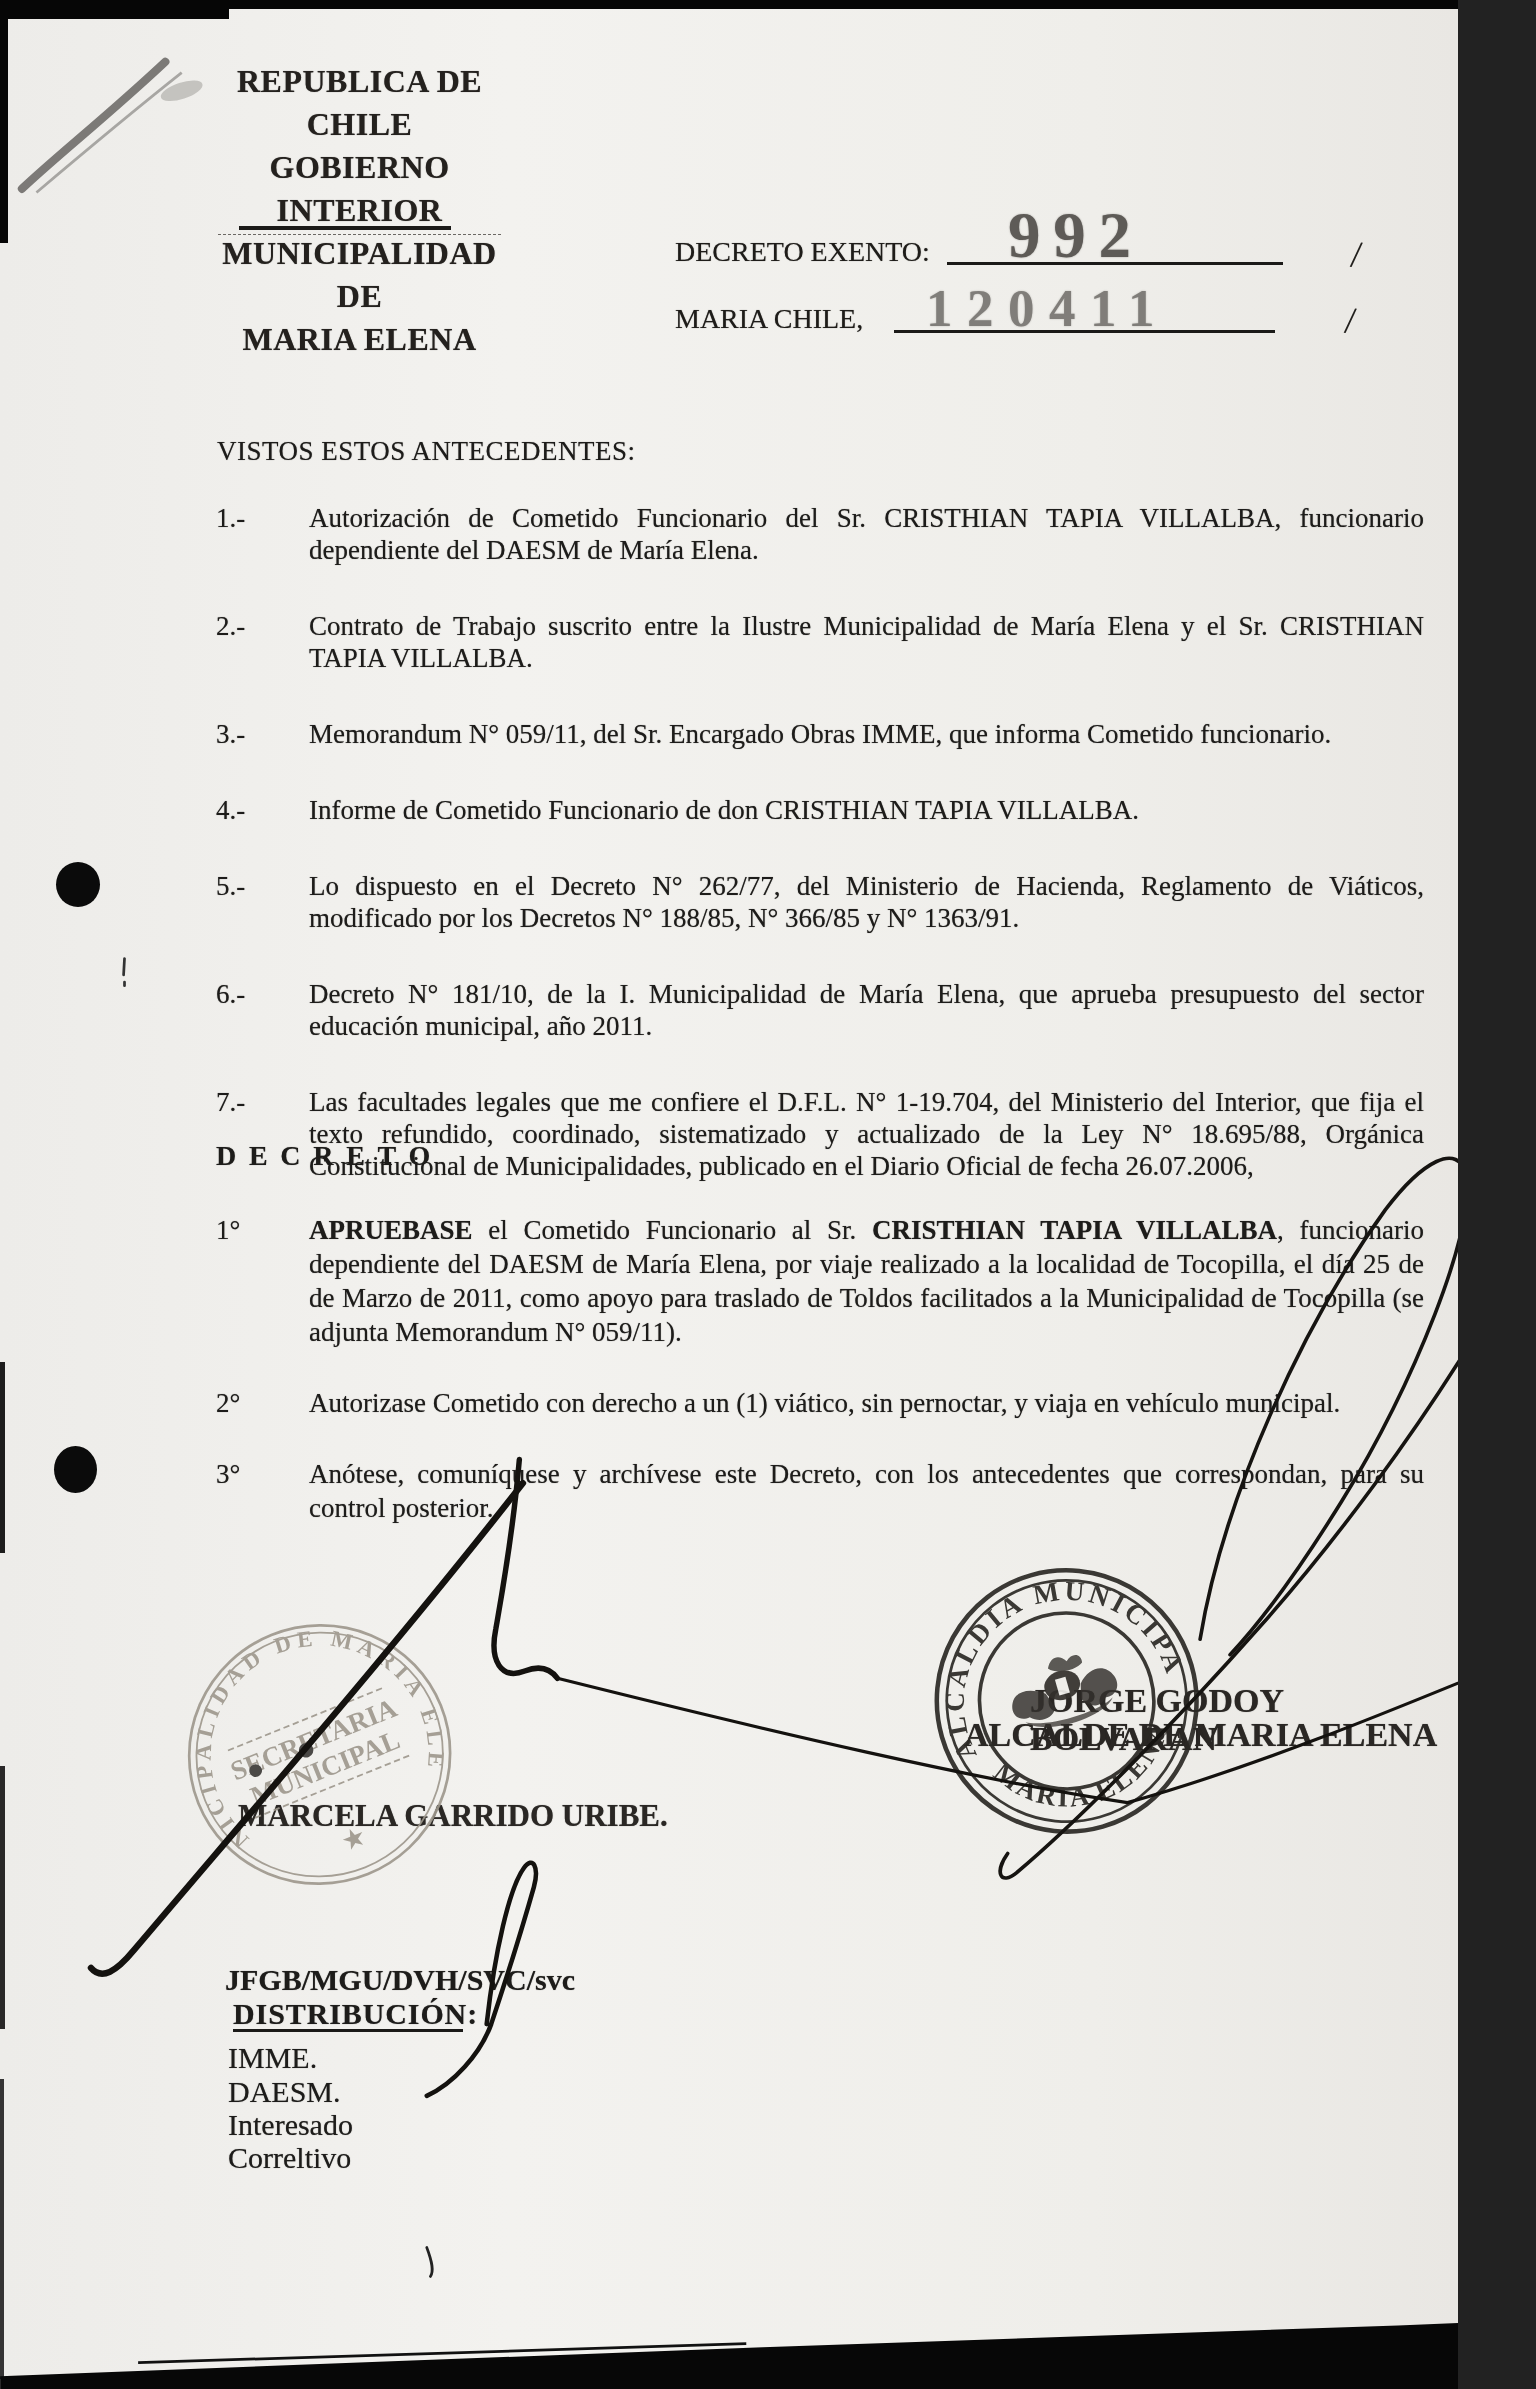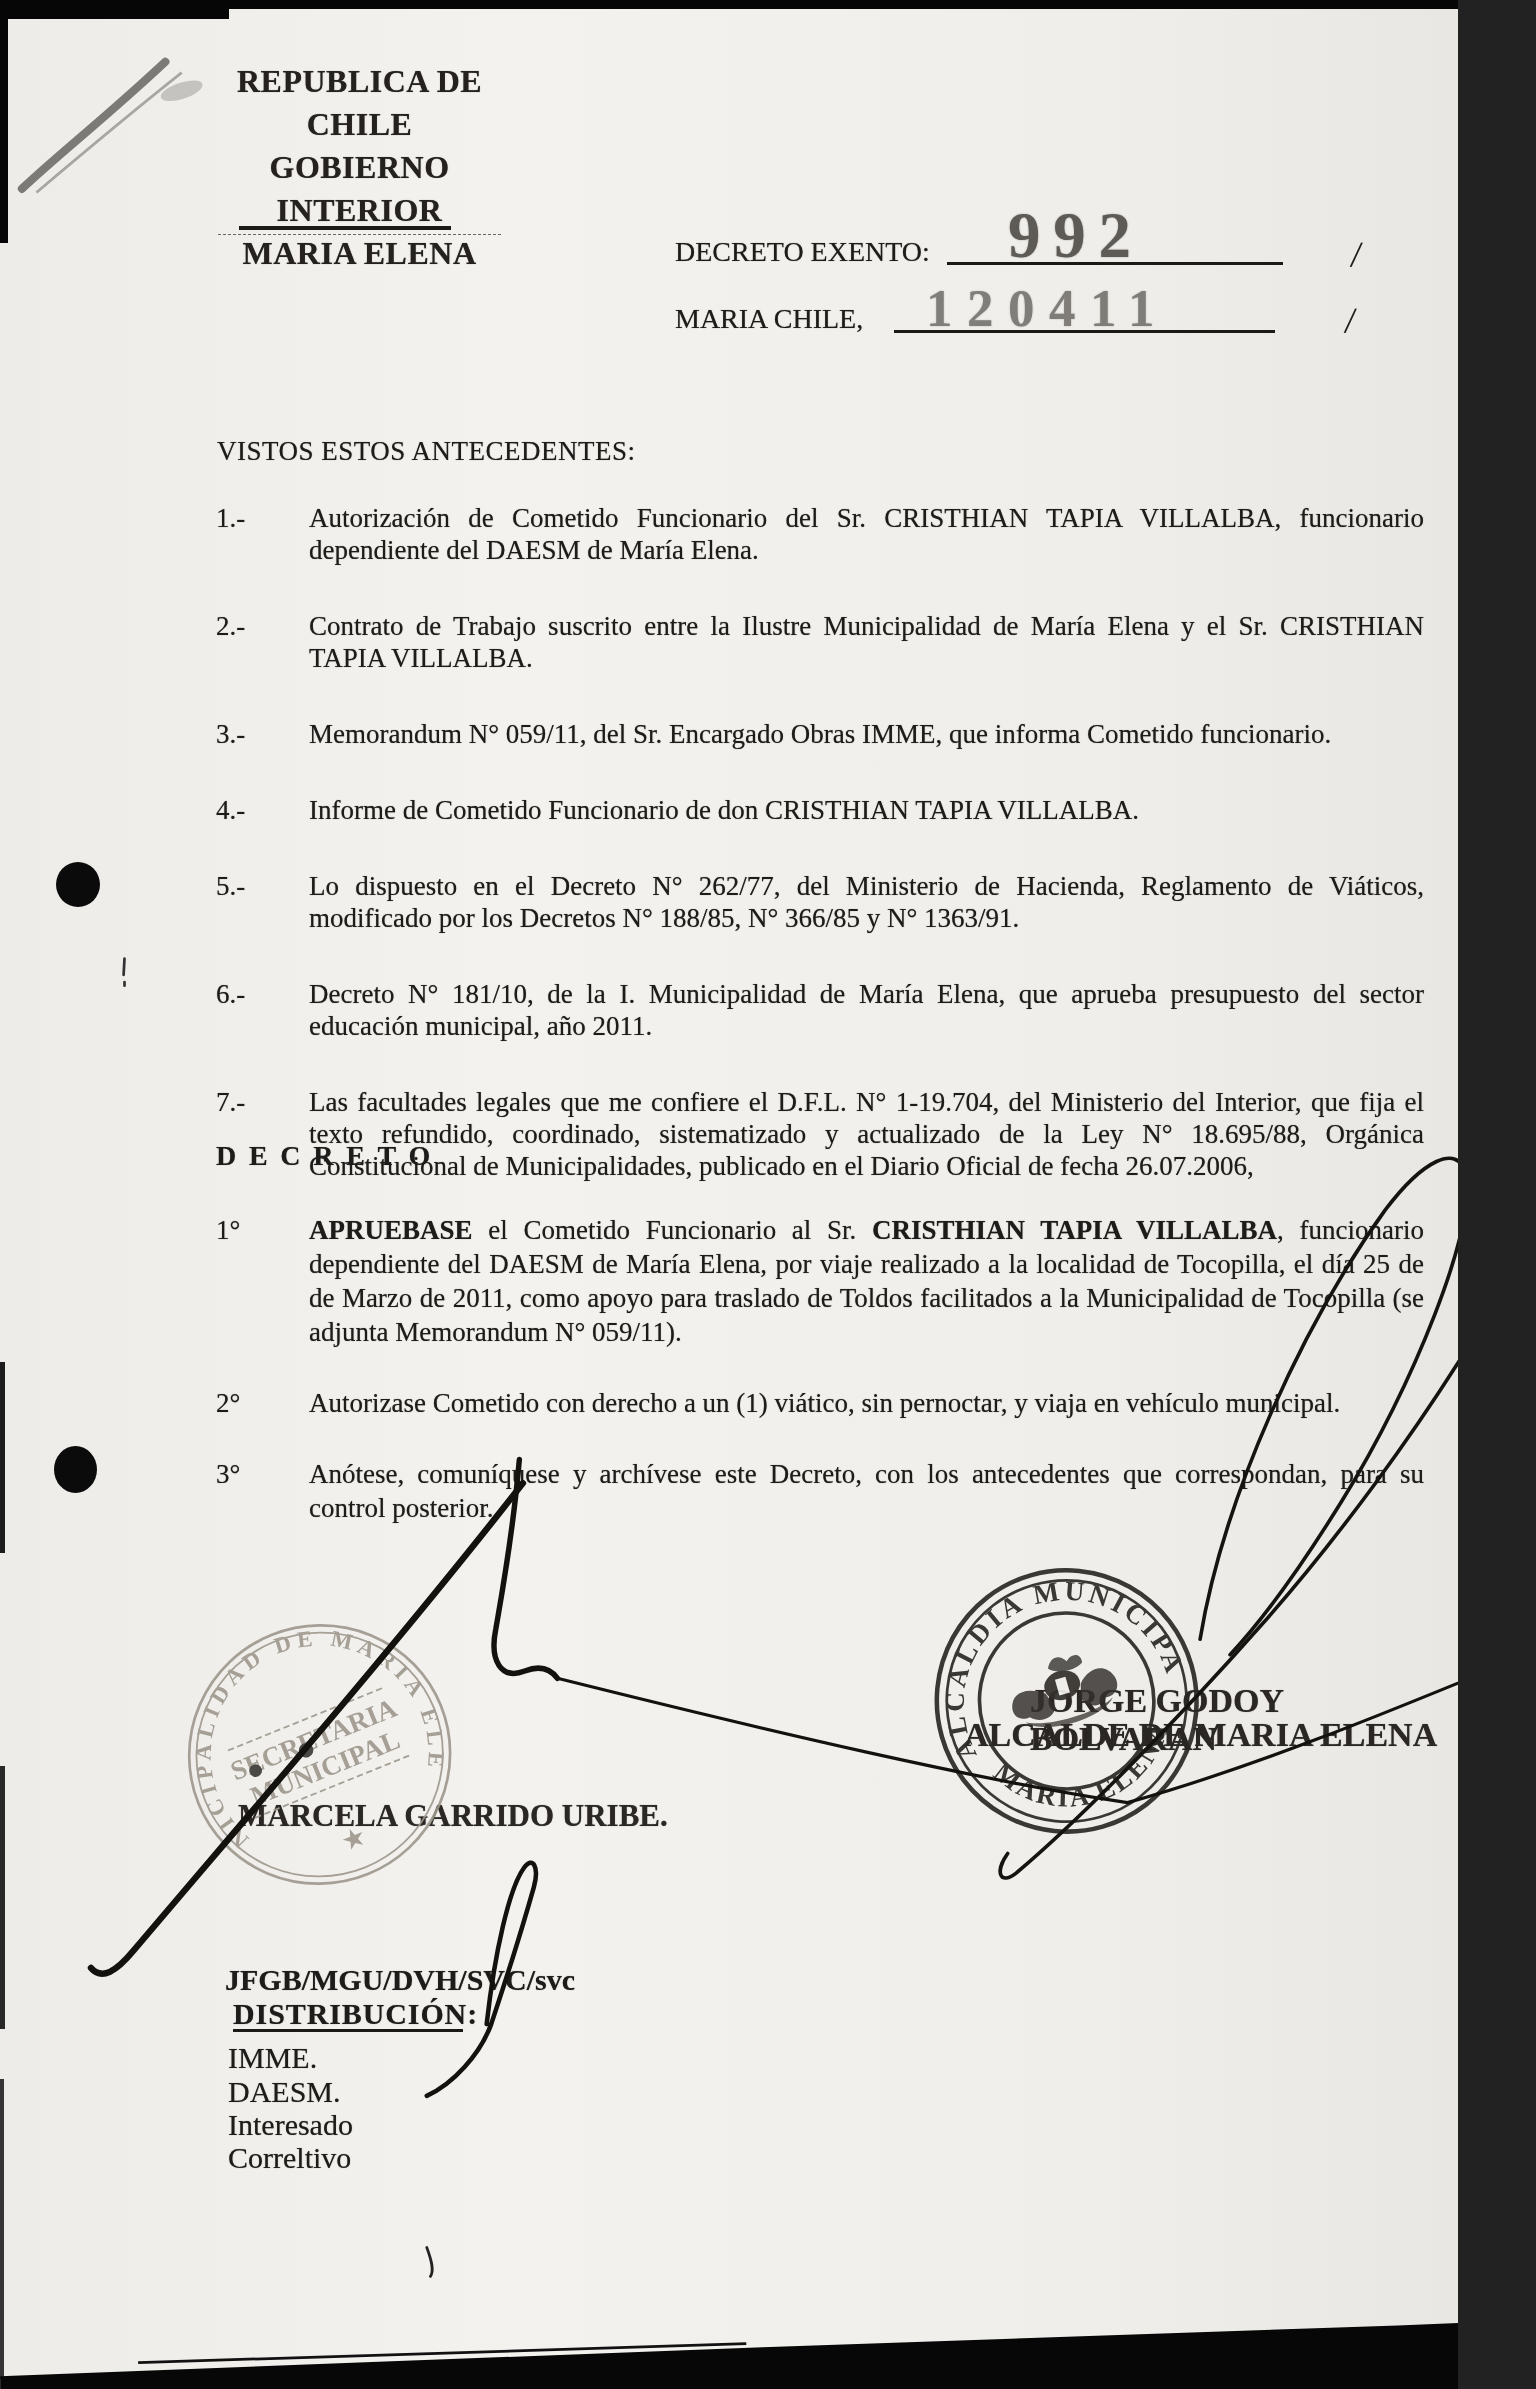--- a/index.html
+++ b/index.html
@@ -45,20 +45,21 @@
   #overlay{position:absolute;left:0;top:0;pointer-events:none;}
 </style>
 </head>
 <body>
 
 <div id="page">
 
   <div id="letterhead" class="abs soft">
     <div>REPUBLICA DE CHILE</div>
     <div>GOBIERNO  INTERIOR</div>
+    <div>MUNICIPALIDAD DE</div>
     <div>MARIA ELENA</div>
   </div>
   <div class="uline" style="left:239px;top:226px;width:212px;height:3.6px;"></div>
   <div class="abs" style="left:218px;top:234px;width:283px;border-top:1.8px dashed #6b6864;"></div>
 
   <div class="abs hdr-label soft" style="left:675px;top:236px;">DECRETO EXENTO:</div>
   <div id="decree-number" class="abs stamp-num">992</div>
   <div class="uline" style="left:947px;top:262px;width:336px;"></div>
   <div class="slash" style="left:1351px;top:232px;">/</div>
 

